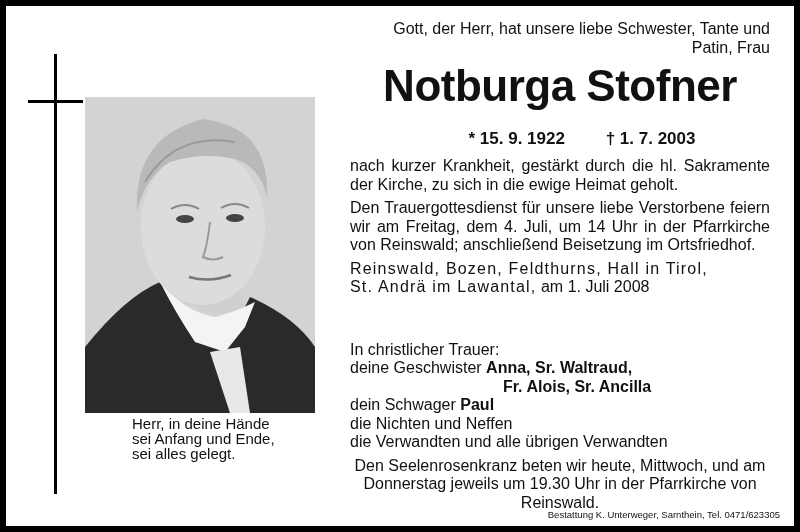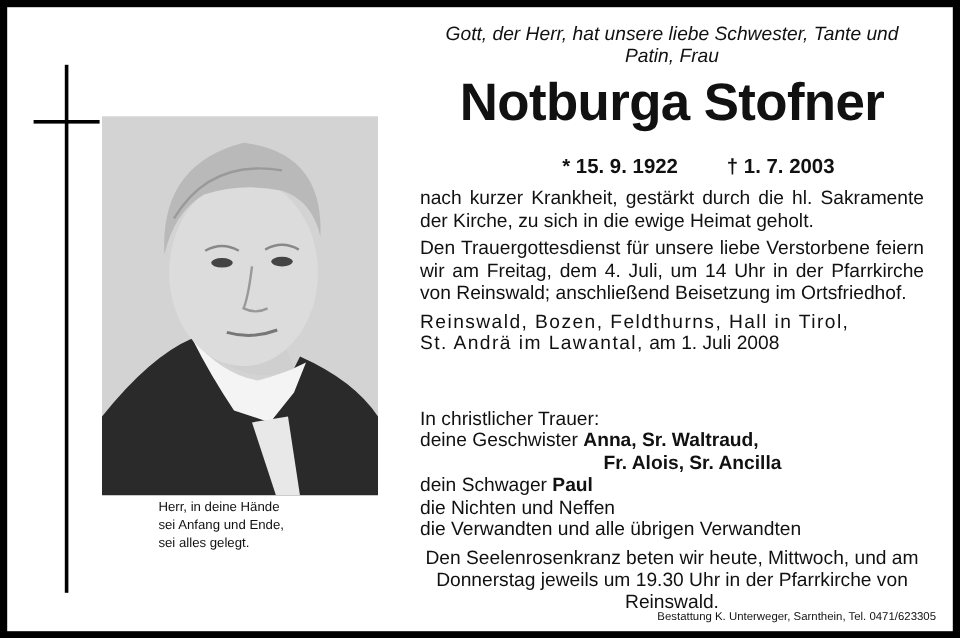--- a/index.html
+++ b/index.html
@@ -3,21 +3,21 @@
 <meta charset="utf-8">
 <style>
   html, body { margin:0; padding:0; }
   body { width:800px; height:532px; background:#000; position:relative; overflow:hidden;
          font-family:"Liberation Sans", sans-serif; color:#111; }
   .card { position:absolute; left:6px; top:6px; width:788px; height:520px; background:#fff; }
   .cross-v { position:absolute; left:48px; top:48px; width:3px; height:440px; background:#000; }
   .cross-h { position:absolute; left:22px; top:94px; width:55px; height:3px; background:#000; }
   .photo { position:absolute; left:79px; top:91px; width:230px; height:316px; background:#d3d3d3; overflow:hidden; }
   .photo svg { display:block; }
-  .caption { position:absolute; left:126px; top:410px; font-size:11px; line-height:15px; color:#111; }
+  .caption { position:absolute; left:126px; top:410px; font-size:15px; line-height:15px; color:#111; }
   .main { position:absolute; left:344px; top:14px; width:420px; font-size:16px; line-height:18.5px; }
   .intro { margin:0; }
   .name { text-align:center; font-weight:bold; font-size:44px; line-height:50px; margin:4px 0 18px 0; letter-spacing:-0.5px; }
   .dates { text-align:center; font-weight:bold; font-size:17px; line-height:20px; margin-bottom:8px; }
   .dates span { display:inline-block;margin-left:44px; }
   .dates .d2 { margin-left:36px; }
   p { margin:0 0 5px 0; text-align:justify; }
   .spaced { letter-spacing:1.2px; }
   .mourn { margin:0; }
   .mourn div { margin:0; }
@@ -59,21 +59,21 @@
     </svg>
   </div>
 
   <div class="caption">
     <div>Herr, in deine Hände</div>
     <div>sei Anfang und Ende,</div>
     <div>sei alles gelegt.</div>
   </div>
 
   <div class="main">
-    <p class="intro" style="text-align:center;font-style:italic;">Gott, der Herr, hat unsere liebe Schwester, Tante und Patin, Frau</p>
+    <p class="intro" style="text-align:right;">Gott, der Herr, hat unsere liebe Schwester, Tante und Patin, Frau</p>
     <div class="name">Notburga Stofner</div>
     <div class="dates">
       <span>* 15. 9. 1922</span>
       <span class="d2">† 1. 7. 2003</span>
     </div>
     <p>nach kurzer Krankheit, gestärkt durch die hl. Sakramente der Kirche, zu sich in die ewige Heimat geholt.</p>
     <p>Den Trauergottesdienst für unsere liebe Verstorbene feiern wir am Freitag, dem 4. Juli, um 14 Uhr in der Pfarrkirche von Reinswald; anschließend Beisetzung im Ortsfriedhof.</p>
     <p style="text-align:left;">
       <span class="spaced">Reinswald, Bozen, Feldthurns, Hall in Tirol,</span><br>
       <span class="spaced">St. Andrä im Lawantal,</span>

